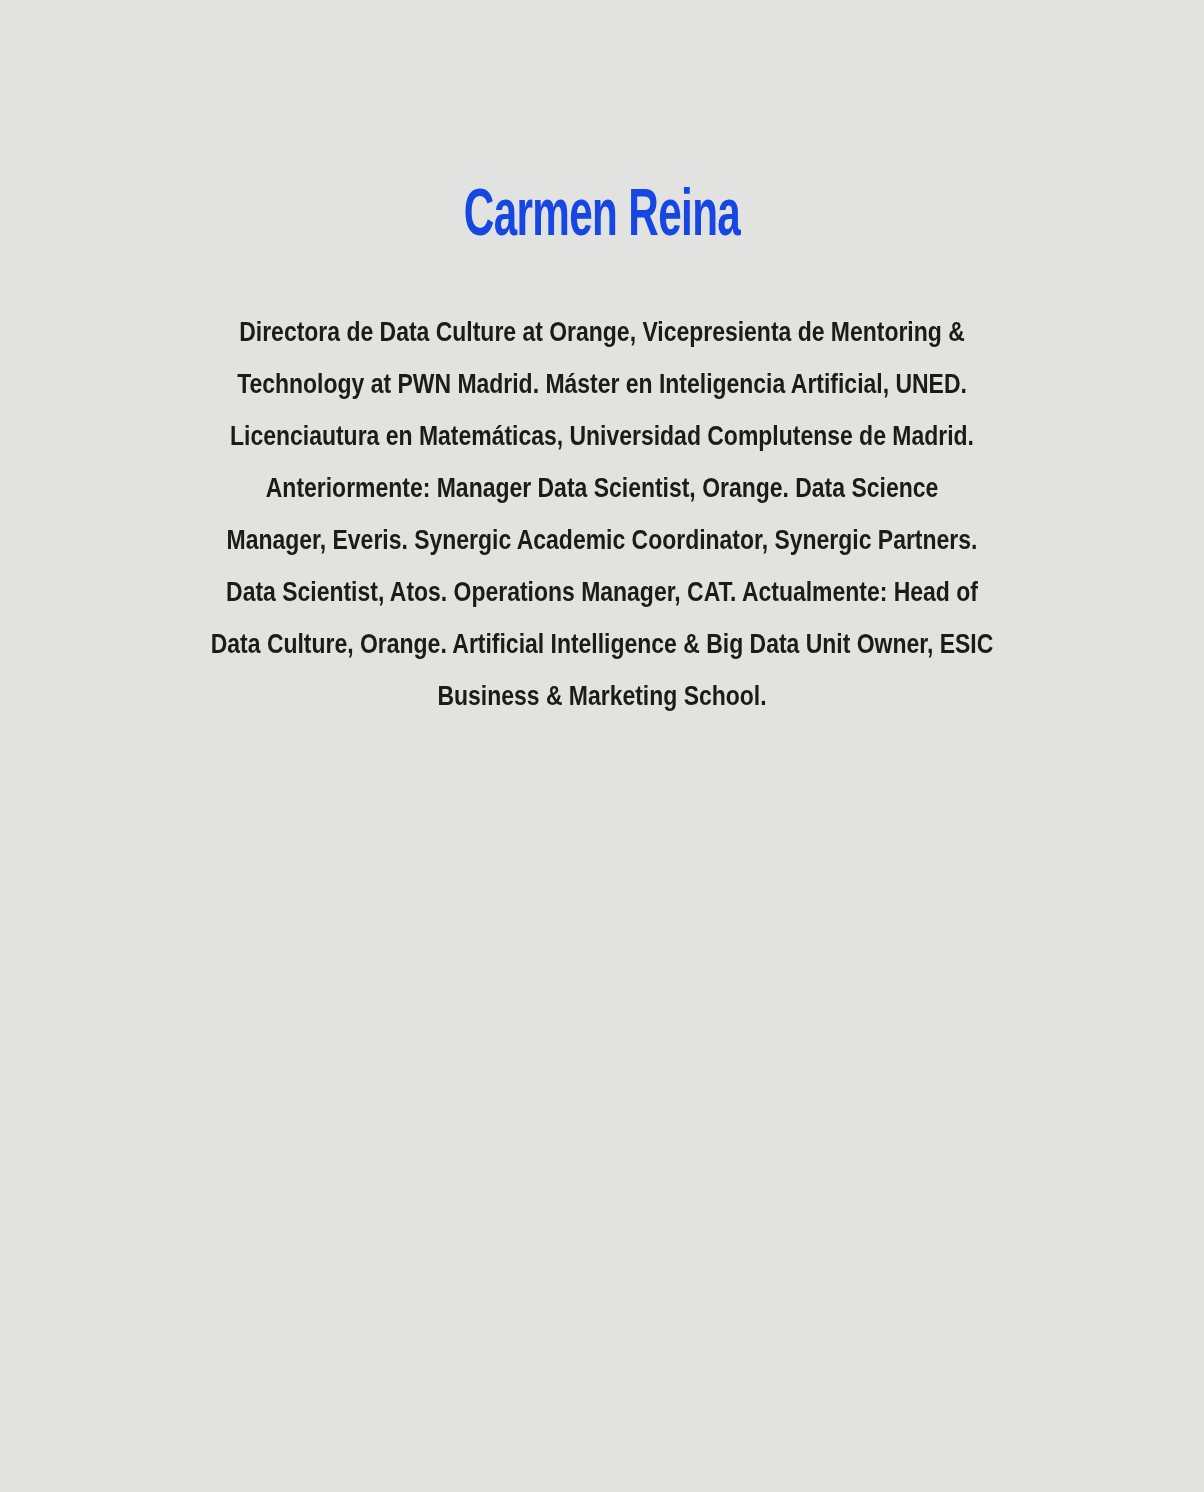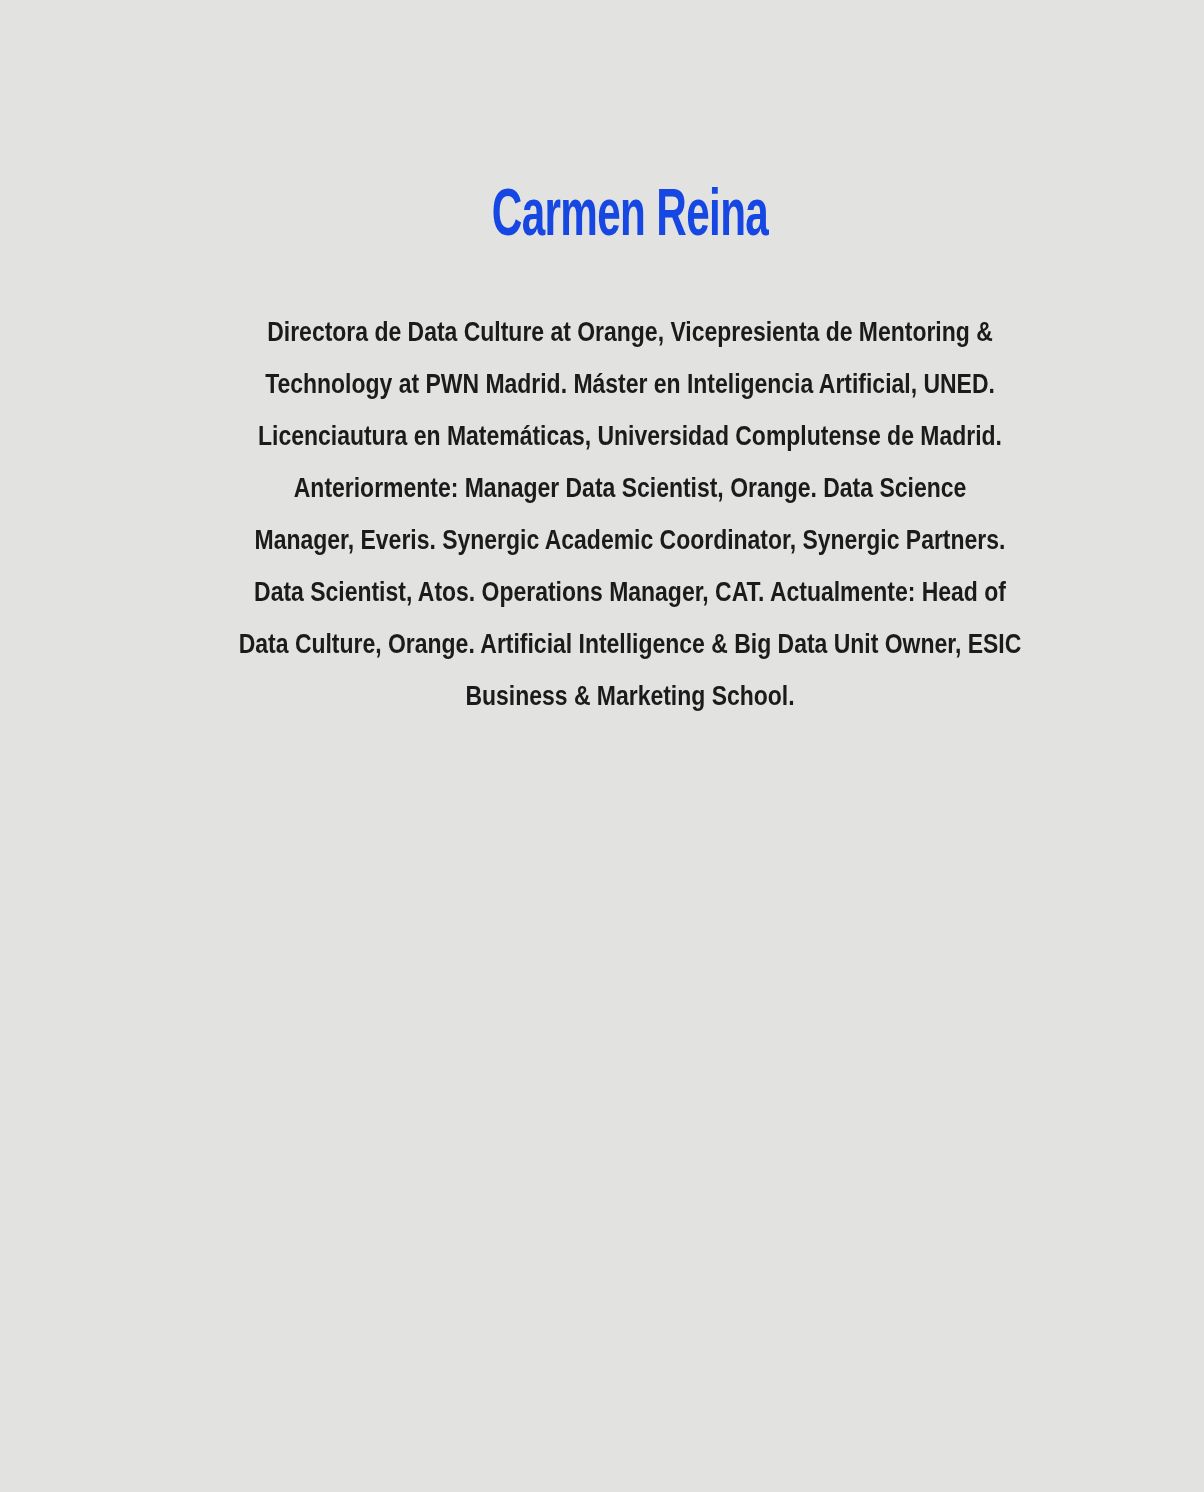--- a/index.html
+++ b/index.html
@@ -11,21 +11,20 @@
     height: 1492px;
     background: #e2e2e1;
     font-family: "Liberation Sans", sans-serif;
     overflow: hidden;
   }
   .page {
     width: 1204px;
     height: 1492px;
     padding-top: 178px;
     box-sizing: border-box;
-    padding-left: 28px;
   }
   .page-title {
     margin: 0;
     width: 1204px;
     text-align: center;
     font-family: "Liberation Sans", sans-serif;
     font-weight: 700;
     font-size: 66px;
     line-height: 68px;
     color: #1647e3;

